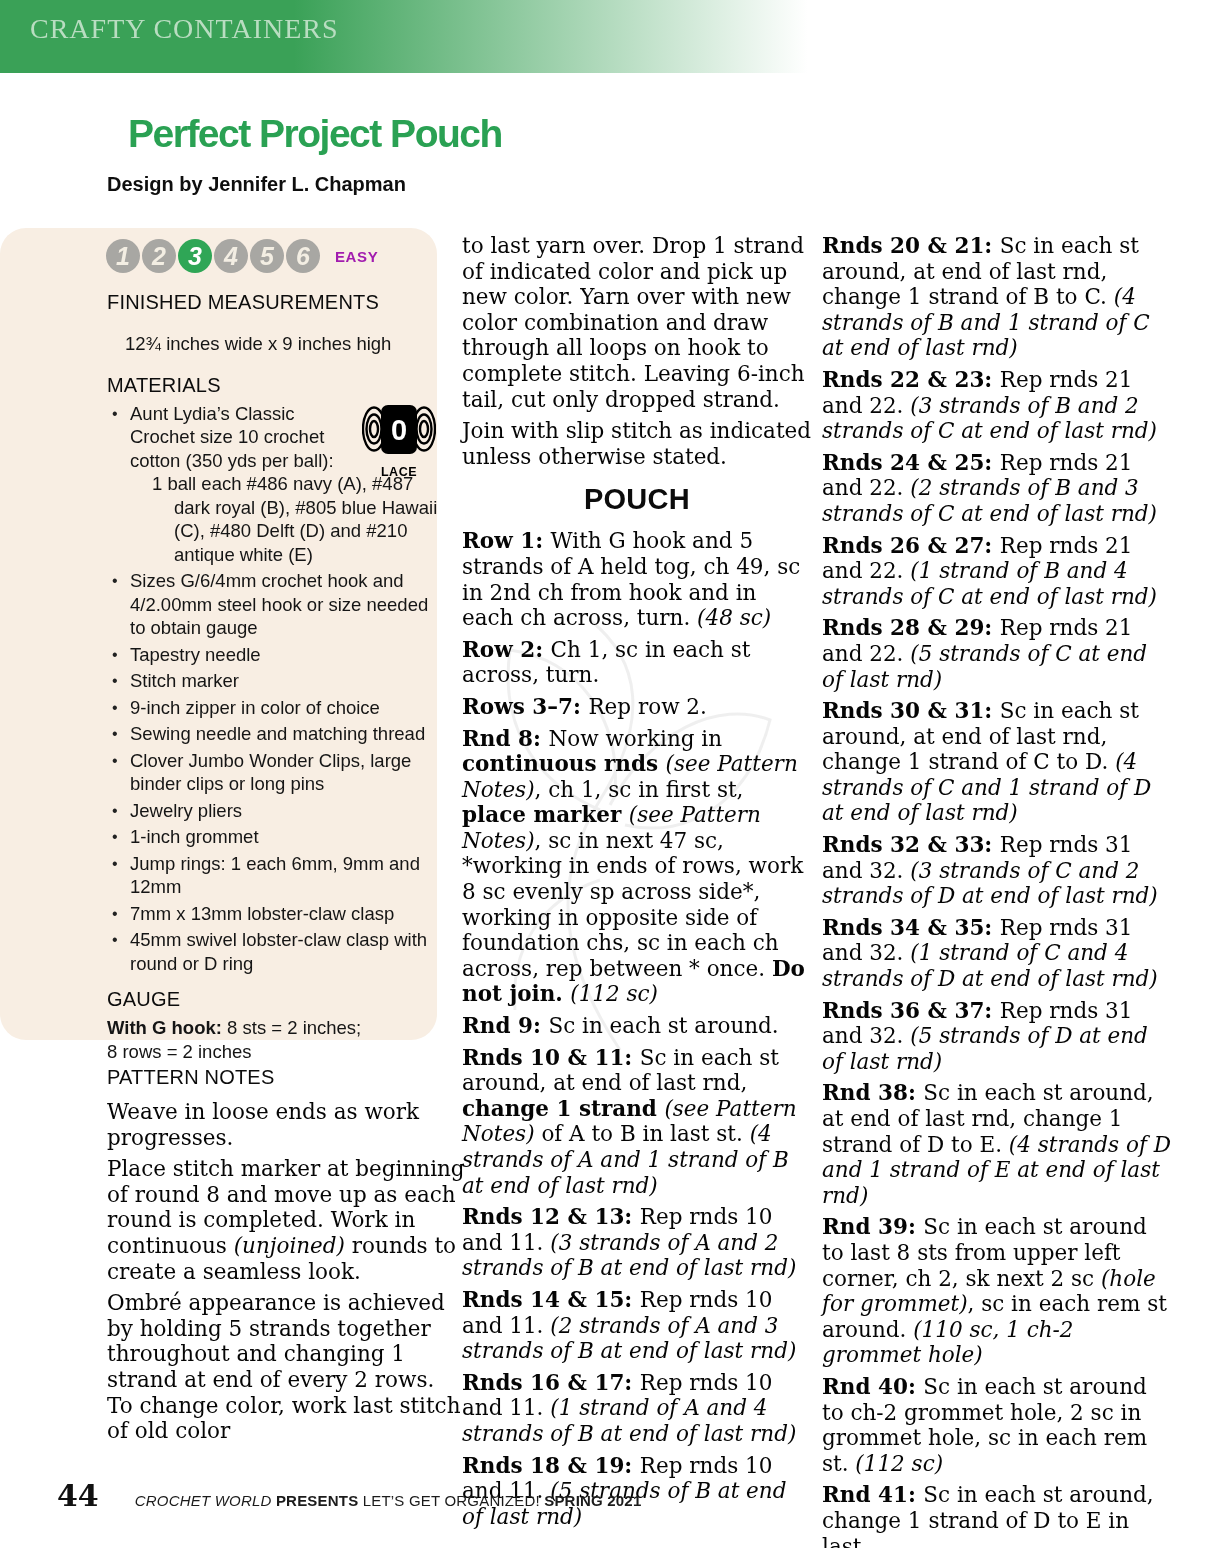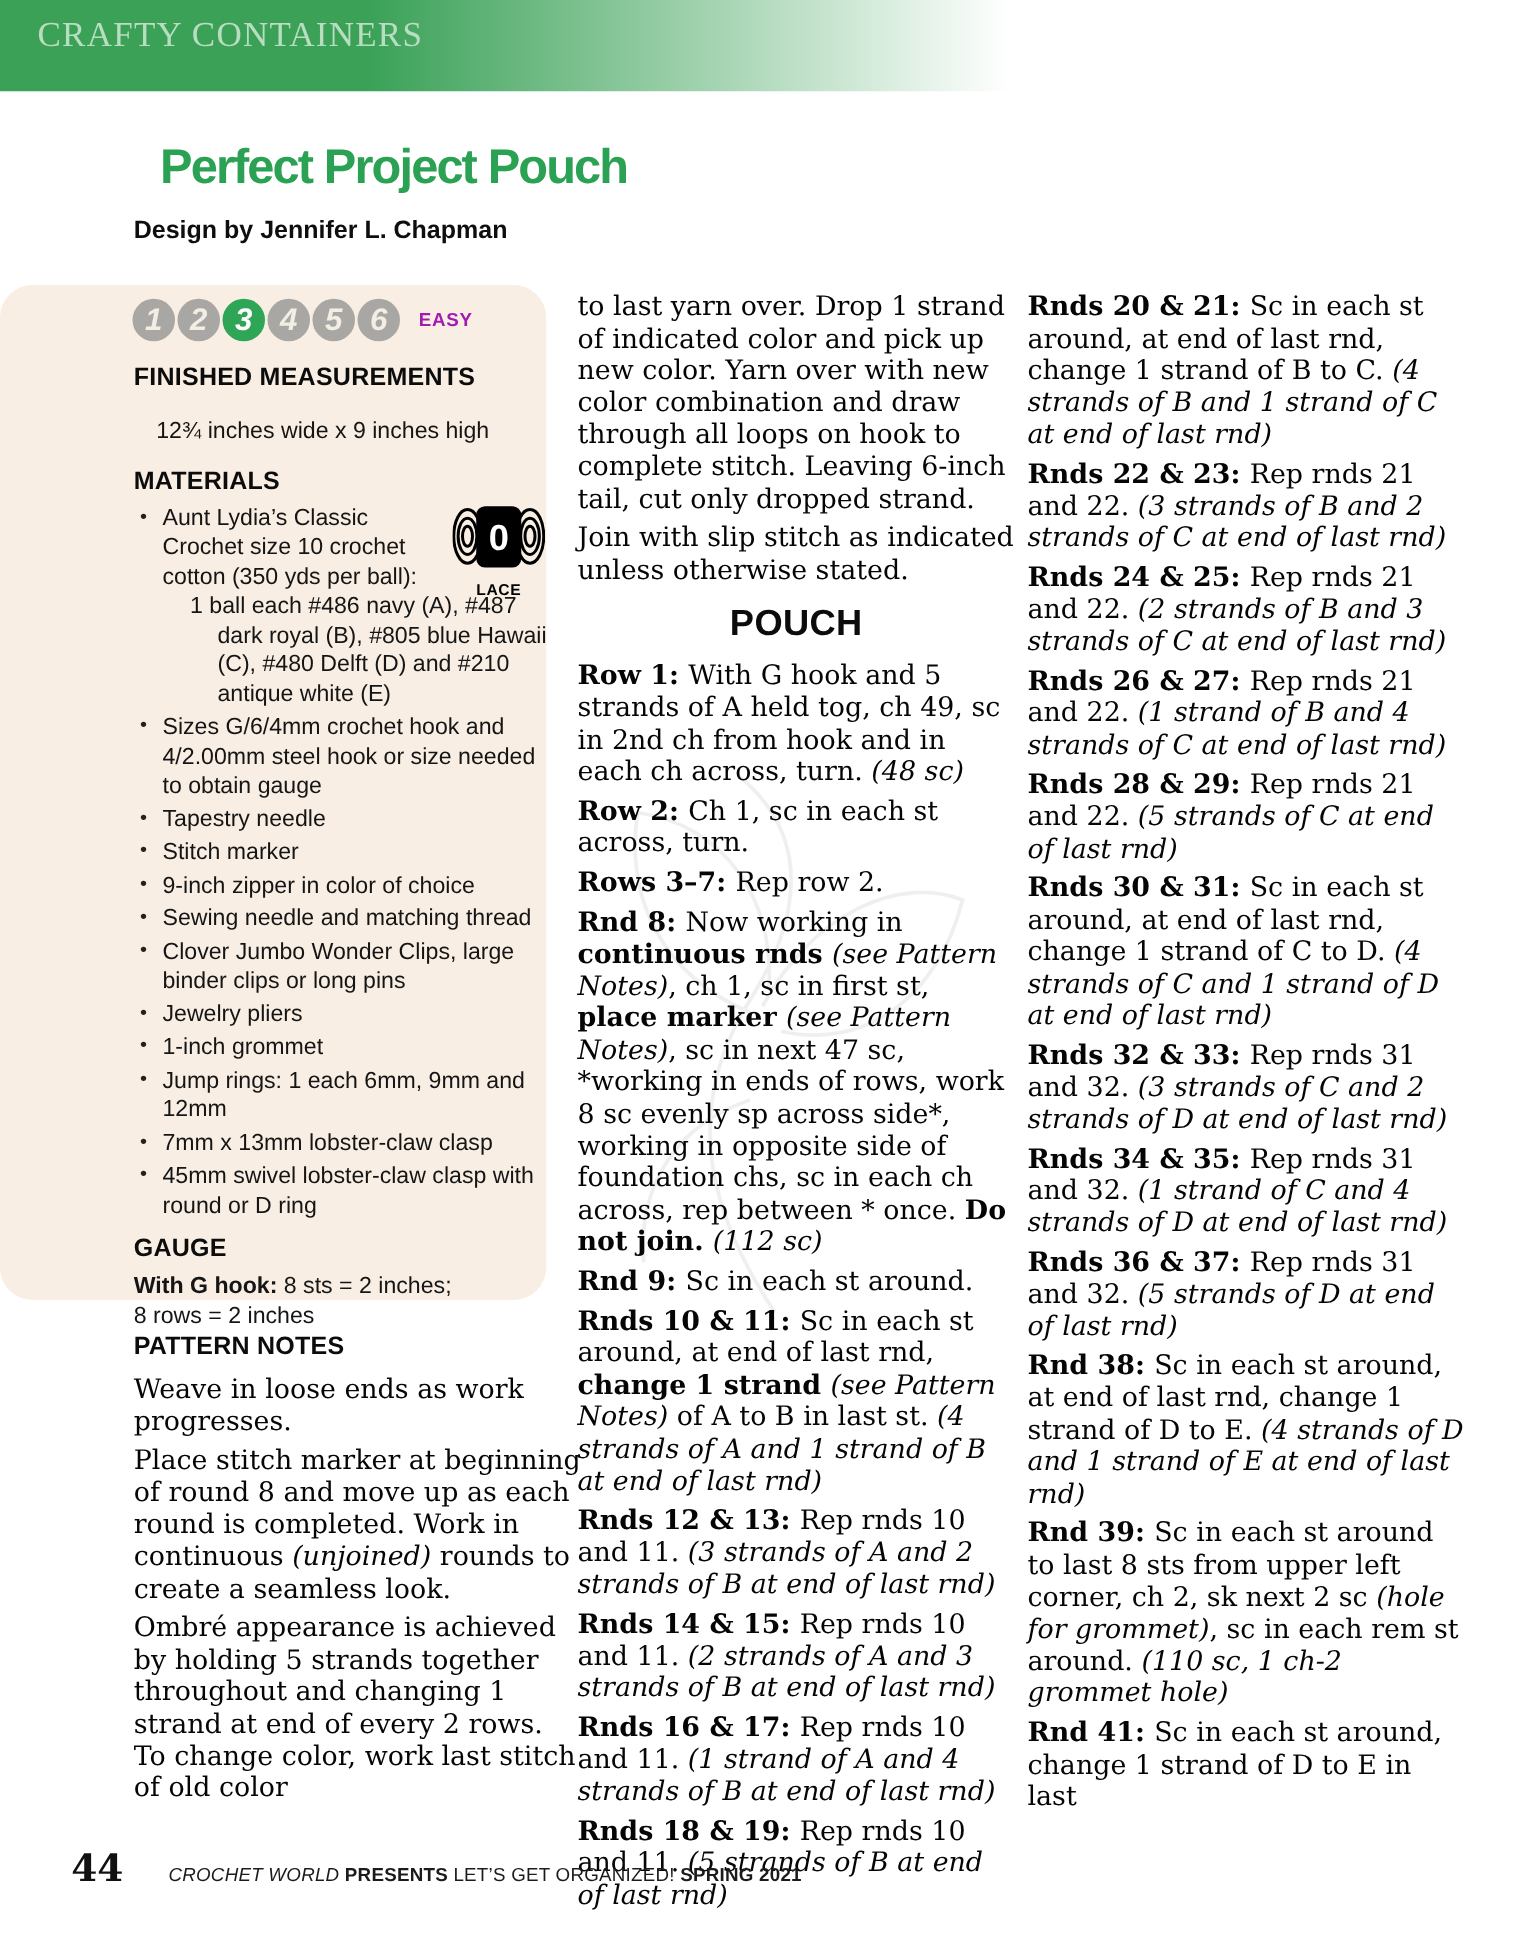--- a/index.html
+++ b/index.html
@@ -22,21 +22,21 @@
   
   .skill-row{position:absolute;left:106px;top:239px;display:flex;align-items:center;gap:15px;}
   .skill-circles{display:flex;gap:2px;}
   .circ{width:34px;height:34px;border-radius:50%;background:#a8a7a3;color:#f3eee3;
     font-weight:700;font-style:italic;font-size:25px;display:flex;align-items:center;justify-content:center;}
   .circ.active{background:#2fa656;color:#ffffff;}
   .skill-label{font-size:15px;font-weight:700;letter-spacing:0.6px;color:#a21caf;}
 
   
   .sidebar-content{position:absolute;left:107px;top:291px;width:332px;}
-  .side-h{margin:13px 0 5px;font-size:20px;font-weight:700;letter-spacing:0.2px;color:#0c0c0c;}
+  .side-h{margin:13px 0 5px;font-size:20px;font-weight:400;letter-spacing:0.2px;color:#0c0c0c;}
   .sidebar-content .side-h:first-child{margin-top:0;}
   .side-text{margin:18px;font-size:18.5px;line-height:23.5px;color:#151515;}
   .mat-list{list-style:none;margin:2px 0 0;padding:0;}
   .mat-item{position:relative;padding-left:23px;margin:0 0 3px;font-size:18.5px;line-height:23.5px;color:#151515;}
   .mat-item::before{content:"\2022";position:absolute;left:5px;top:0;font-size:16px;color:#222;}
   .yarn-text{padding-right:92px;}
   .yarn-sub{padding-left:44px;text-indent:-22px;}
   .yarn-badge{position:absolute;right:0;top:2px;width:80px;text-align:center;}
   .yarn-badge-label{font-size:12.5px;font-weight:700;letter-spacing:0.5px;margin-top:0;color:#000;}
   .gauge-line{margin:0;}
@@ -234,20 +234,21 @@
         <p class="pat"><span class="b">Rnds 32 &amp; 33: </span><span>Rep rnds 31 and 32. </span><span class="i">(3 strands of C and 2 strands of D at end of last rnd)</span></p>
 
         <p class="pat"><span class="b">Rnds 34 &amp; 35: </span><span>Rep rnds 31 and 32. </span><span class="i">(1 strand of C and 4 strands of D at end of last rnd)</span></p>
 
         <p class="pat"><span class="b">Rnds 36 &amp; 37: </span><span>Rep rnds 31 and 32. </span><span class="i">(5 strands of D at end of last rnd)</span></p>
 
         <p class="pat"><span class="b">Rnd 38: </span><span>Sc in each st around, at end of last rnd, change 1 strand of D to E. </span><span class="i">(4 strands of D and 1 strand of E at end of last rnd)</span></p>
 
         <p class="pat"><span class="b">Rnd 39: </span><span>Sc in each st around to last 8 sts from upper left corner, ch 2, sk next 2 sc </span><span class="i">(hole for grommet)</span><span>, sc in each rem st around. </span><span class="i">(110 sc, 1 ch-2 grommet hole)</span></p>
 
+        <p class="pat"><span class="b">Rnd 40: </span><span>Sc in each st around to ch-2 grommet hole, 2 sc in grommet hole, sc in each rem st. </span><span class="i">(112 sc)</span></p>
 
         <p class="pat"><span class="b">Rnd 41: </span><span>Sc in each st around, change 1 strand of D to E in last</span></p>
       </div>
   </div>
 
   <div class="footer">
     <span class="page-num">44</span>
     <span class="footer-text"><span class="bi">CROCHET WORLD </span><span class="b">PRESENTS </span><span>LET’S GET ORGANIZED! </span><span class="b">SPRING 2021</span></span>
   </div>
 

